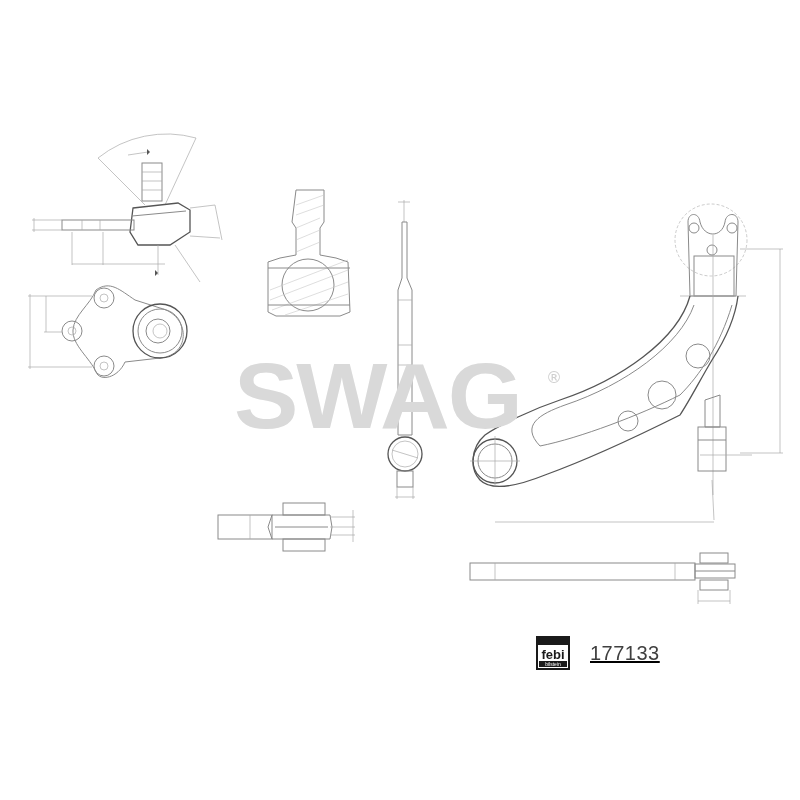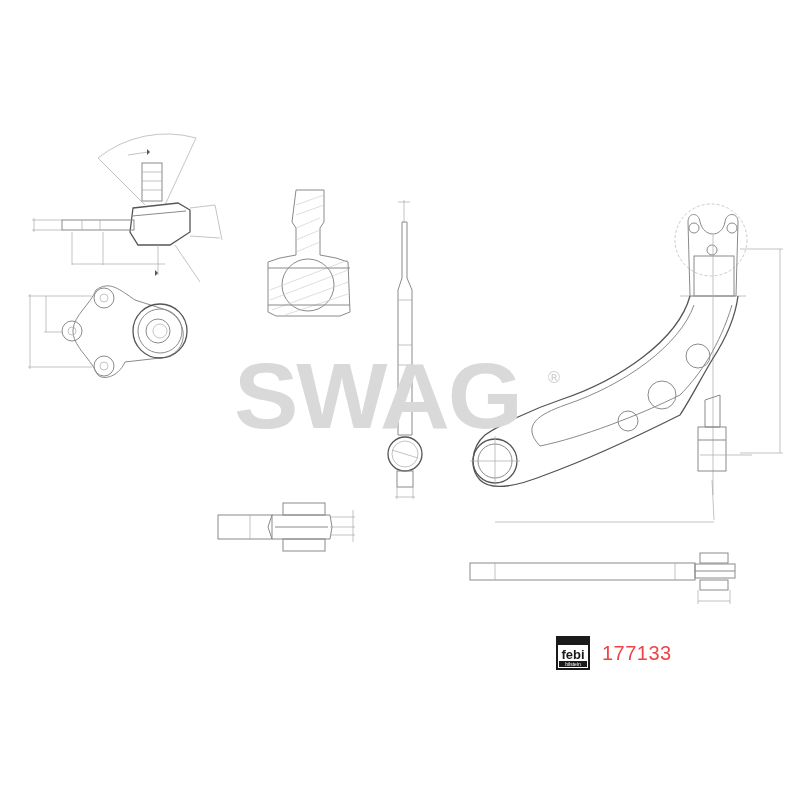--- a/index.html
+++ b/index.html
@@ -6,25 +6,25 @@
   body { width: 800px; height: 800px; position: relative; overflow: hidden;
          font-family: "Liberation Sans", sans-serif; }
   #canvas { position: absolute; left: 0; top: 0; width: 800px; height: 800px; }
   .watermark { position: absolute; left: 234px; top: 356px; width: 320px; height: 80px;
                font-family: "Liberation Sans", sans-serif; font-weight: bold;
                font-size: 92px; line-height: 80px; letter-spacing: -2px;
                color: #d9d9d9; transform: scaleX(1.05); transform-origin: left top;
                user-select: none; }
   .watermark-reg { position: absolute; left: 546px; top: 368px; font-size: 16px; color: #cfcfcf;
                    font-family: "DejaVu Sans", sans-serif; }
-  .part-number-block { position: absolute; left: 556px; top: 636px; display: flex;
-                       align-items: center; gap: 12px; }
+  .part-number-block { position: absolute; left: 536px; top: 636px; display: flex;
+                       align-items: center; gap: 20px; text-decoration: underline; }
   .febi-logo { width: 34px; height: 34px; position: relative; }
   .part-number { font-family: "Liberation Sans", sans-serif; font-size: 20px;
-                 color: #ef4444; letter-spacing: 0.5px; }
+                 color: #404040; letter-spacing: 0.5px; }
   svg .ln { stroke: #8a8a8a; stroke-width: 1; fill: none; }
   svg .ld { stroke: #555; stroke-width: 1.3; fill: none; }
   svg .thin { stroke: #aaaaaa; stroke-width: 0.7; fill: none; }
   svg .dash { stroke: #b5b5b5; stroke-width: 0.7; fill: none; stroke-dasharray: 3 2; }
   svg .hatch { stroke: #c8c8c8; stroke-width: 0.6; }
 </style>
 </head>
 <body>
 
 <svg id="canvas" viewBox="0 0 800 800" xmlns="http://www.w3.org/2000/svg">

